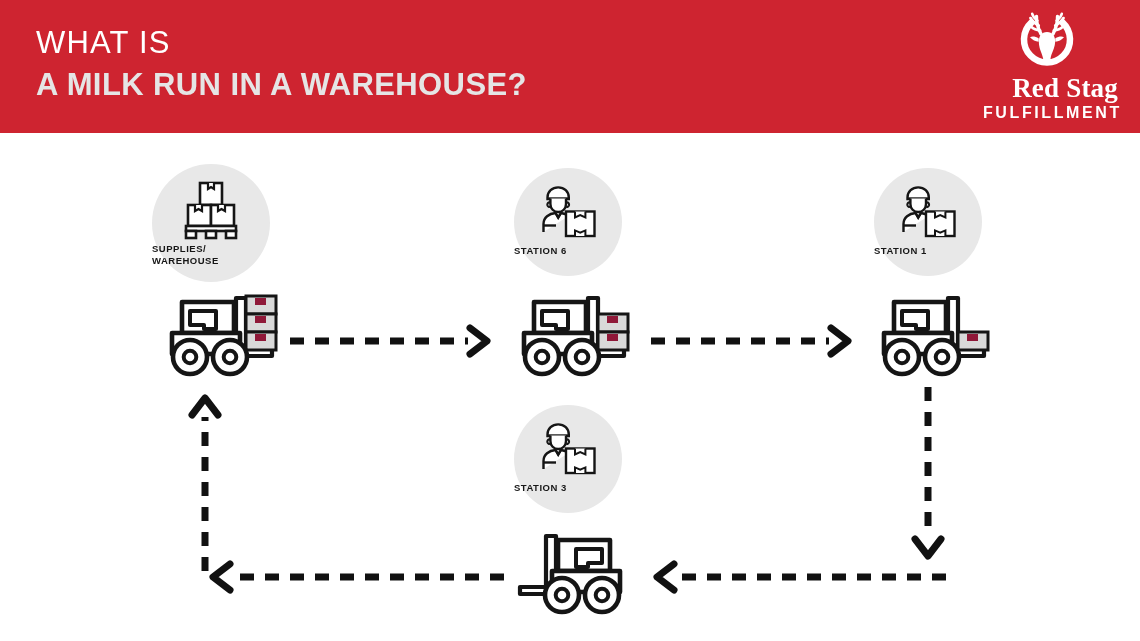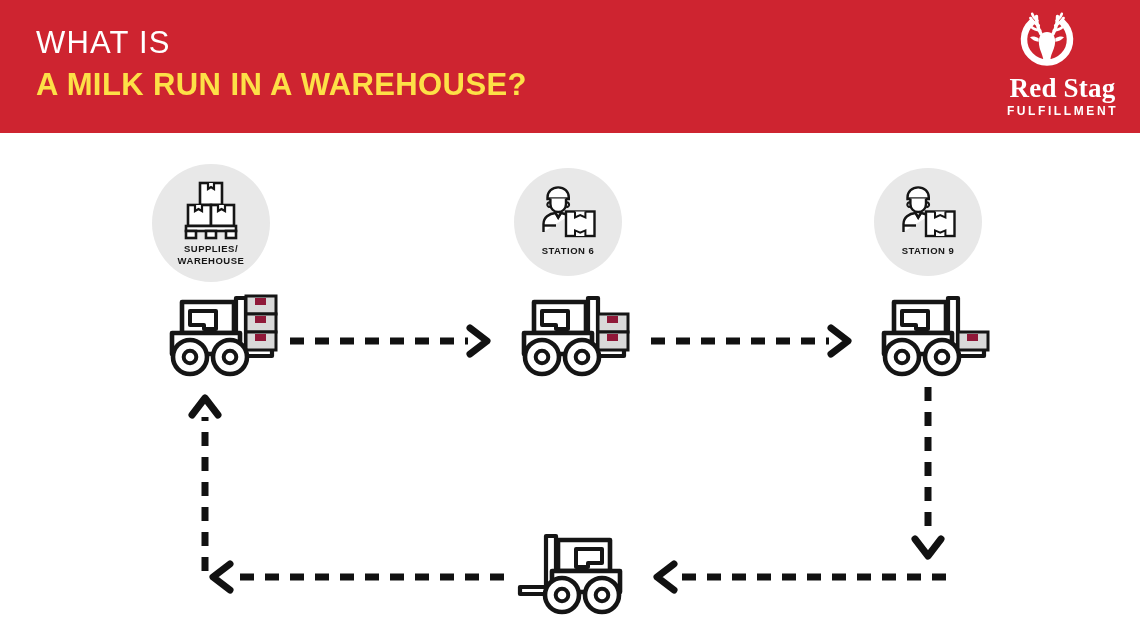--- a/index.html
+++ b/index.html
@@ -17,50 +17,50 @@
     position:absolute;left:0;top:0;width:1140px;height:133px;
     background:#ce2430;
   }
   .title-block{position:absolute;left:36px;top:25px;}
   .title-line1{
     font-size:31px;line-height:36px;letter-spacing:1.2px;
     color:#ffffff;font-weight:400;
   }
   .title-line2{
     font-size:31px;line-height:40px;letter-spacing:0.4px;
-    color:#fde047;font-weight:bold;margin-top:4px;
+    color:#e5e5e5;font-weight:bold;margin-top:4px;
   }
 
   .logo{position:absolute;right:26px;top:12px;width:135px;height:110px;}
   .logo-mark{position:absolute;left:28px;top:0;width:80px;height:62px;}
   .logo-text{
-    position:absolute;left:16px;top:62px;width:135px;text-align:center;
+    position:absolute;left:4px;top:62px;width:135px;text-align:right;
     color:#ffffff;
   }
   .logo-name{
     font-family:"Liberation Serif", serif;
     font-size:27px;line-height:29px;font-weight:bold;letter-spacing:0.2px;
   }
   .logo-sub{
-    font-size:12px;letter-spacing:2.6px;font-weight:bold;
+    font-size:16px;letter-spacing:2.6px;font-weight:bold;
     margin-top:1px;
   }
 
   
   .canvas{position:absolute;left:0;top:133px;width:1140px;height:508px;}
 
   .node{position:absolute;}
   .node-circle{
     position:absolute;left:0;top:0;
     border-radius:50%;
     background:#e8e8e8;
   }
   .node-icon{position:absolute;}
   .node-label{
-    position:absolute;width:100%;text-align:center;
+    position:absolute;width:100%;text-align:left;
     font-size:9.5px;font-weight:bold;color:#161616;
     letter-spacing:0.5px;line-height:11.5px;
   }
 
   .vehicle{position:absolute;}
 
   .arrow{position:absolute;}
   svg{display:block;overflow:visible;}
 </style>
 </head>
@@ -169,23 +169,42 @@
           <path d="M11,17.4 C9,17.2 8,18.6 8.4,20.3 C8.8,21.8 10.2,22.2 11.3,21.6" fill="none" stroke="#151515" stroke-width="2.1"></path>
           <path d="M27.4,17.4 C29.4,17.2 30.4,18.6 30,20.3 C29.6,21.8 28.2,22.2 27.1,21.6" fill="none" stroke="#151515" stroke-width="2.1"></path>
           <path d="M4.5,47 L4.5,39 C4.5,32.5 10,28.5 16.5,28 L19.2,32.6 L22,28 C25,28.3 27.6,29.3 29.6,31" fill="#ffffff" stroke="#151515" stroke-width="2.4"></path>
           <path d="M16.5,28 L19.2,32.6 L22,28" fill="none" stroke="#151515" stroke-width="2.2"></path>
           <path d="M4.5,40.5 L17,40.5" fill="none" stroke="#151515" stroke-width="2.4"></path>
           <rect x="27" y="26.5" width="28.5" height="24.5" fill="#ffffff" stroke="#151515" stroke-width="2.4"></rect>
           <path d="M36,26.5 L36,32.5 L41.2,30.2 L46.4,32.5 L46.4,26.5" fill="#ffffff" stroke="#151515" stroke-width="2"></path>
           <path d="M36,51 L36,45.4 L41.2,47.6 L46.4,45.4 L46.4,51" fill="#ffffff" stroke="#151515" stroke-width="2"></path>
         </svg>
       </div>
-      <div class="node-label" style="top:77px;">STATION 9</div>
-    </div>
-
+      <div class="node-label" style="top:77px;">STATION 1</div>
+    </div>
+
+    <div class="node" style="left:514px;top:272px;width:108px;height:108px;">
+      <div class="node-circle" style="width:108px;height:108px;"></div>
+      <div class="node-icon" style="left:25px;top:17px;width:58px;height:54px;">
+        <svg width="58" height="54" viewBox="0 0 58 54">
+          <path d="M8.5,12.5 C8.5,6.6 13.2,2.4 19.2,2.4 C25.2,2.4 29.8,6.6 29.8,12.5 L29.8,14 L8.5,14 Z" fill="#ffffff" stroke="#151515" stroke-width="2.4"></path>
+          <path d="M8.5,13.6 L29.8,13.6" stroke="#151515" stroke-width="2.4"></path>
+          <path d="M11.4,13.6 L11.4,19 C11.4,23.6 14.8,27 19.2,27 C23.6,27 27,23.6 27,19 L27,13.6" fill="#ffffff" stroke="#151515" stroke-width="2.4"></path>
+          <path d="M11,17.4 C9,17.2 8,18.6 8.4,20.3 C8.8,21.8 10.2,22.2 11.3,21.6" fill="none" stroke="#151515" stroke-width="2.1"></path>
+          <path d="M27.4,17.4 C29.4,17.2 30.4,18.6 30,20.3 C29.6,21.8 28.2,22.2 27.1,21.6" fill="none" stroke="#151515" stroke-width="2.1"></path>
+          <path d="M4.5,47 L4.5,39 C4.5,32.5 10,28.5 16.5,28 L19.2,32.6 L22,28 C25,28.3 27.6,29.3 29.6,31" fill="#ffffff" stroke="#151515" stroke-width="2.4"></path>
+          <path d="M16.5,28 L19.2,32.6 L22,28" fill="none" stroke="#151515" stroke-width="2.2"></path>
+          <path d="M4.5,40.5 L17,40.5" fill="none" stroke="#151515" stroke-width="2.4"></path>
+          <rect x="27" y="26.5" width="28.5" height="24.5" fill="#ffffff" stroke="#151515" stroke-width="2.4"></rect>
+          <path d="M36,26.5 L36,32.5 L41.2,30.2 L46.4,32.5 L46.4,26.5" fill="#ffffff" stroke="#151515" stroke-width="2"></path>
+          <path d="M36,51 L36,45.4 L41.2,47.6 L46.4,45.4 L46.4,51" fill="#ffffff" stroke="#151515" stroke-width="2"></path>
+        </svg>
+      </div>
+      <div class="node-label" style="top:77px;">STATION 3</div>
+    </div>
 
     <div class="vehicle" style="left:160px;top:152px;width:120px;height:95px;">
       <svg width="120" height="95" viewBox="0 0 120 95">
 
         <path d="M76,13 L86,13 L86,72 L76,72 Z" fill="#ffffff" stroke="#151515" stroke-width="4.2" stroke-linejoin="round"></path>
 
         <path d="M80,64 L112,64 L112,71 L80,71 Z" fill="#ffffff" stroke="#151515" stroke-width="4.2" stroke-linejoin="round"></path>
 
         <g>
           <rect x="86" y="11" width="30" height="18" fill="#d9d9d9" stroke="#151515" stroke-width="3"></rect>

